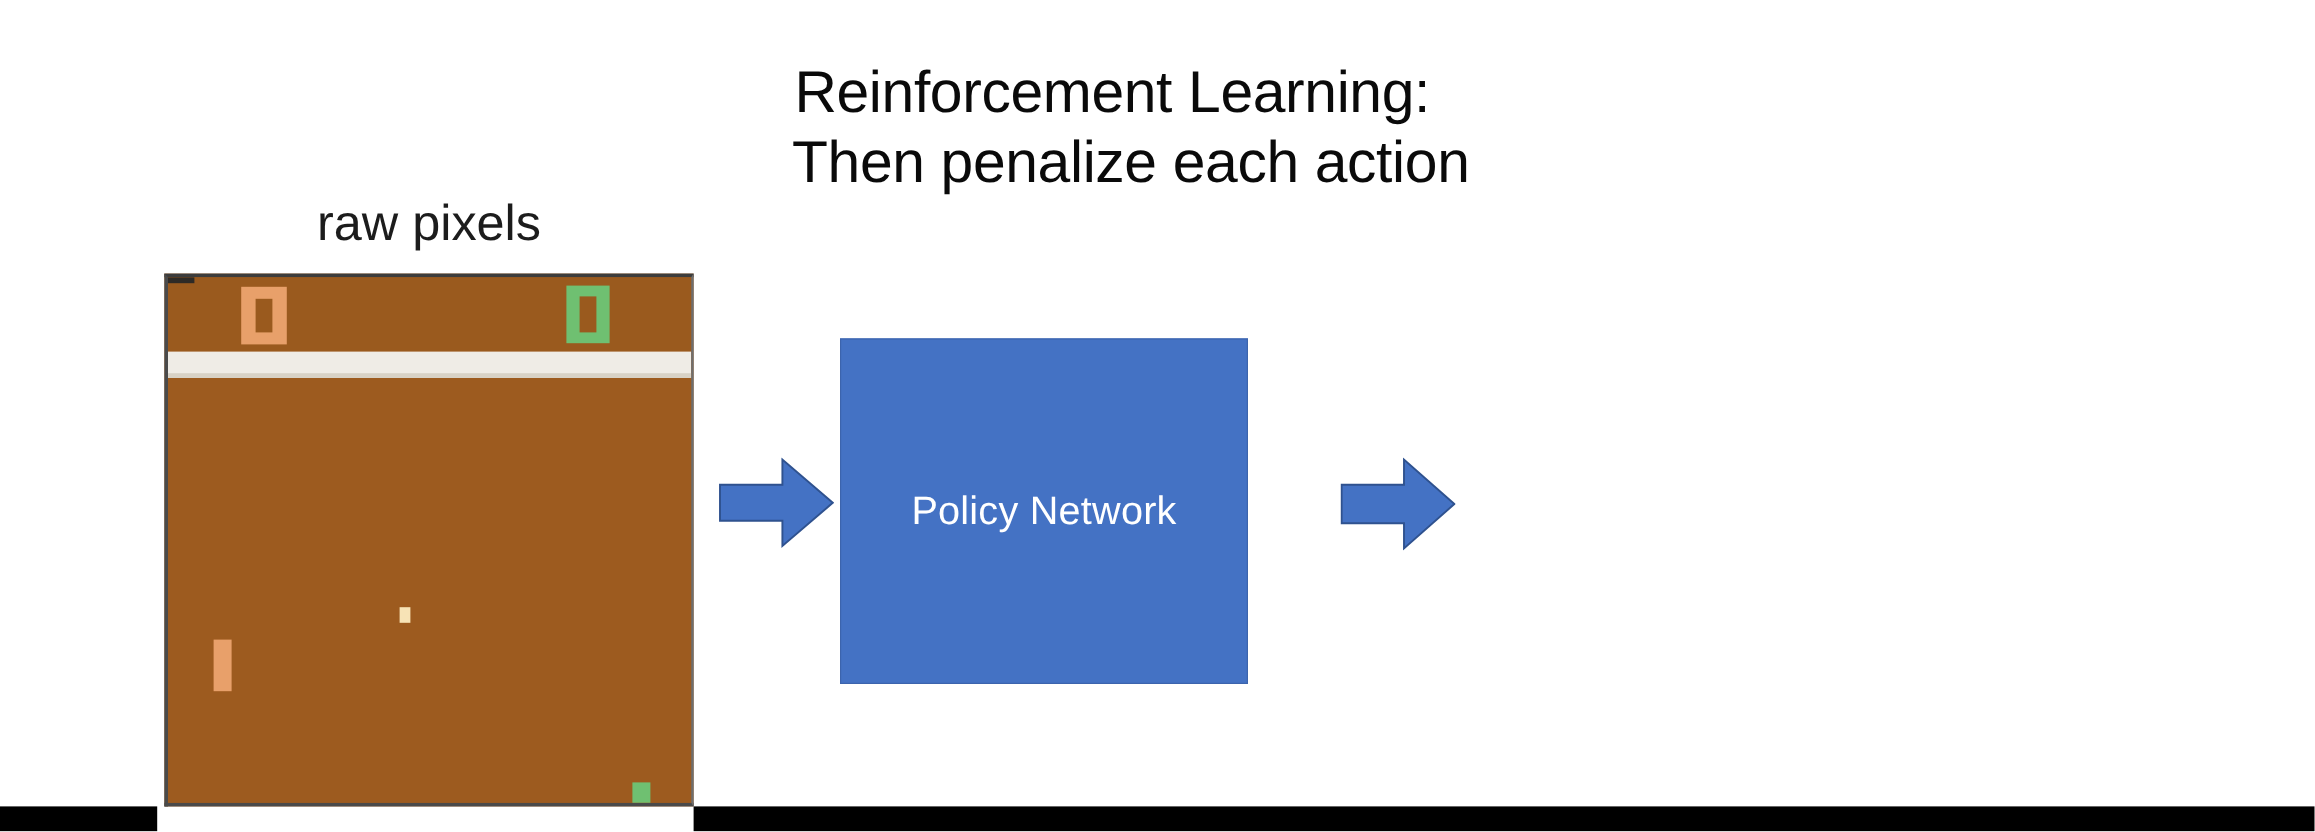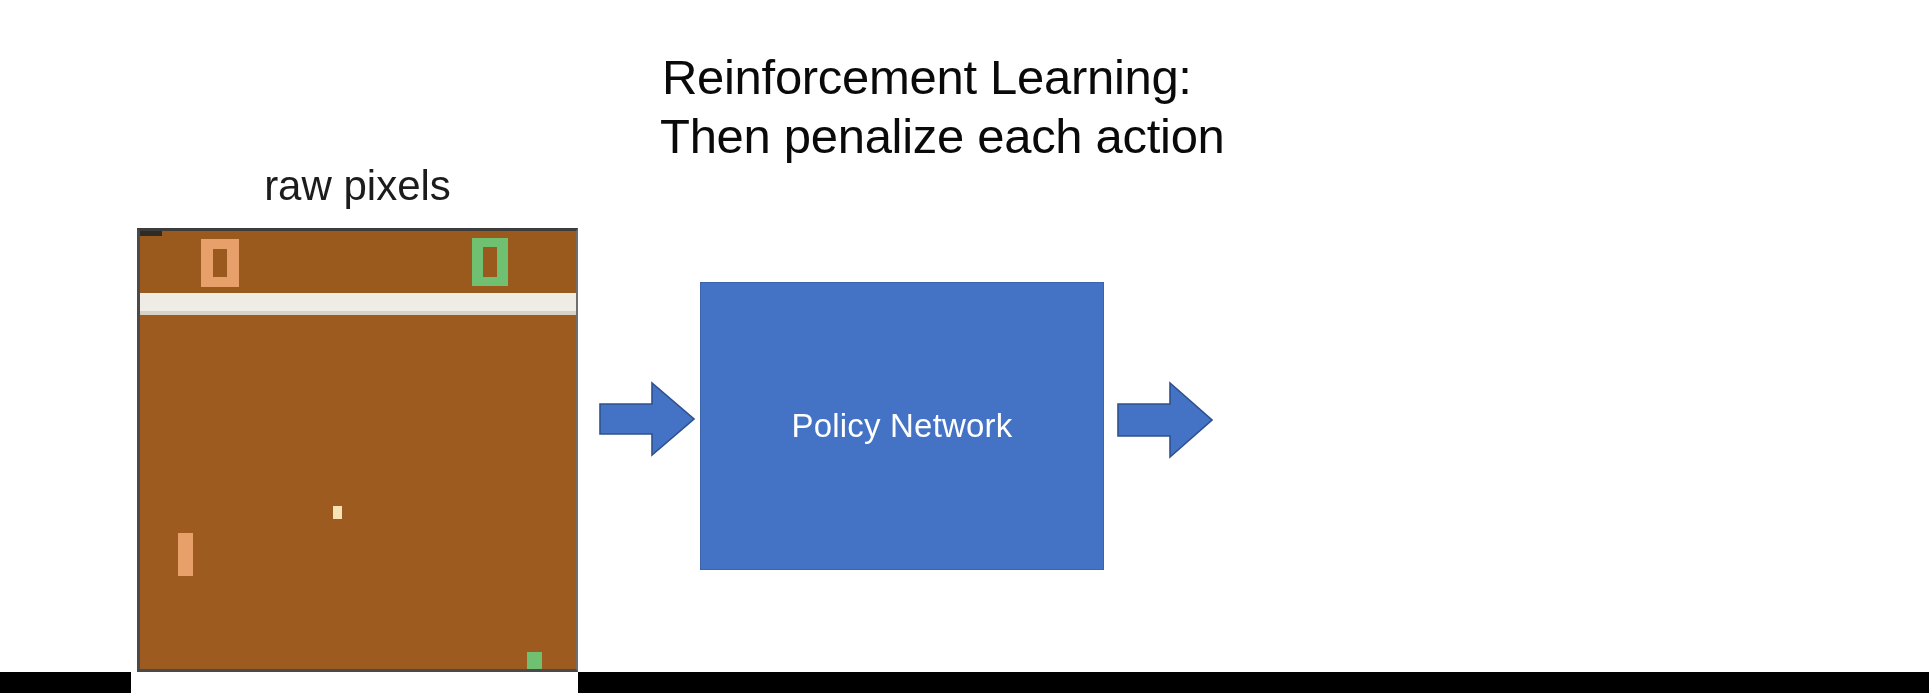--- a/index.html
+++ b/index.html
@@ -175,21 +175,21 @@
     top: 381px;
     width: 96px;
     height: 78px;
   }
 
   
   .policy-box {
     position: absolute;
     left: 700px;
     top: 282px;
-    width: 404px;
+    width: 340px;
     height: 288px;
     background: #4472C4;
     border: 1px solid #3c64ad;
     box-sizing: border-box;
     display: flex;
     align-items: center;
     justify-content: center;
   }
   .policy-box .label {
     color: #ffffff;

